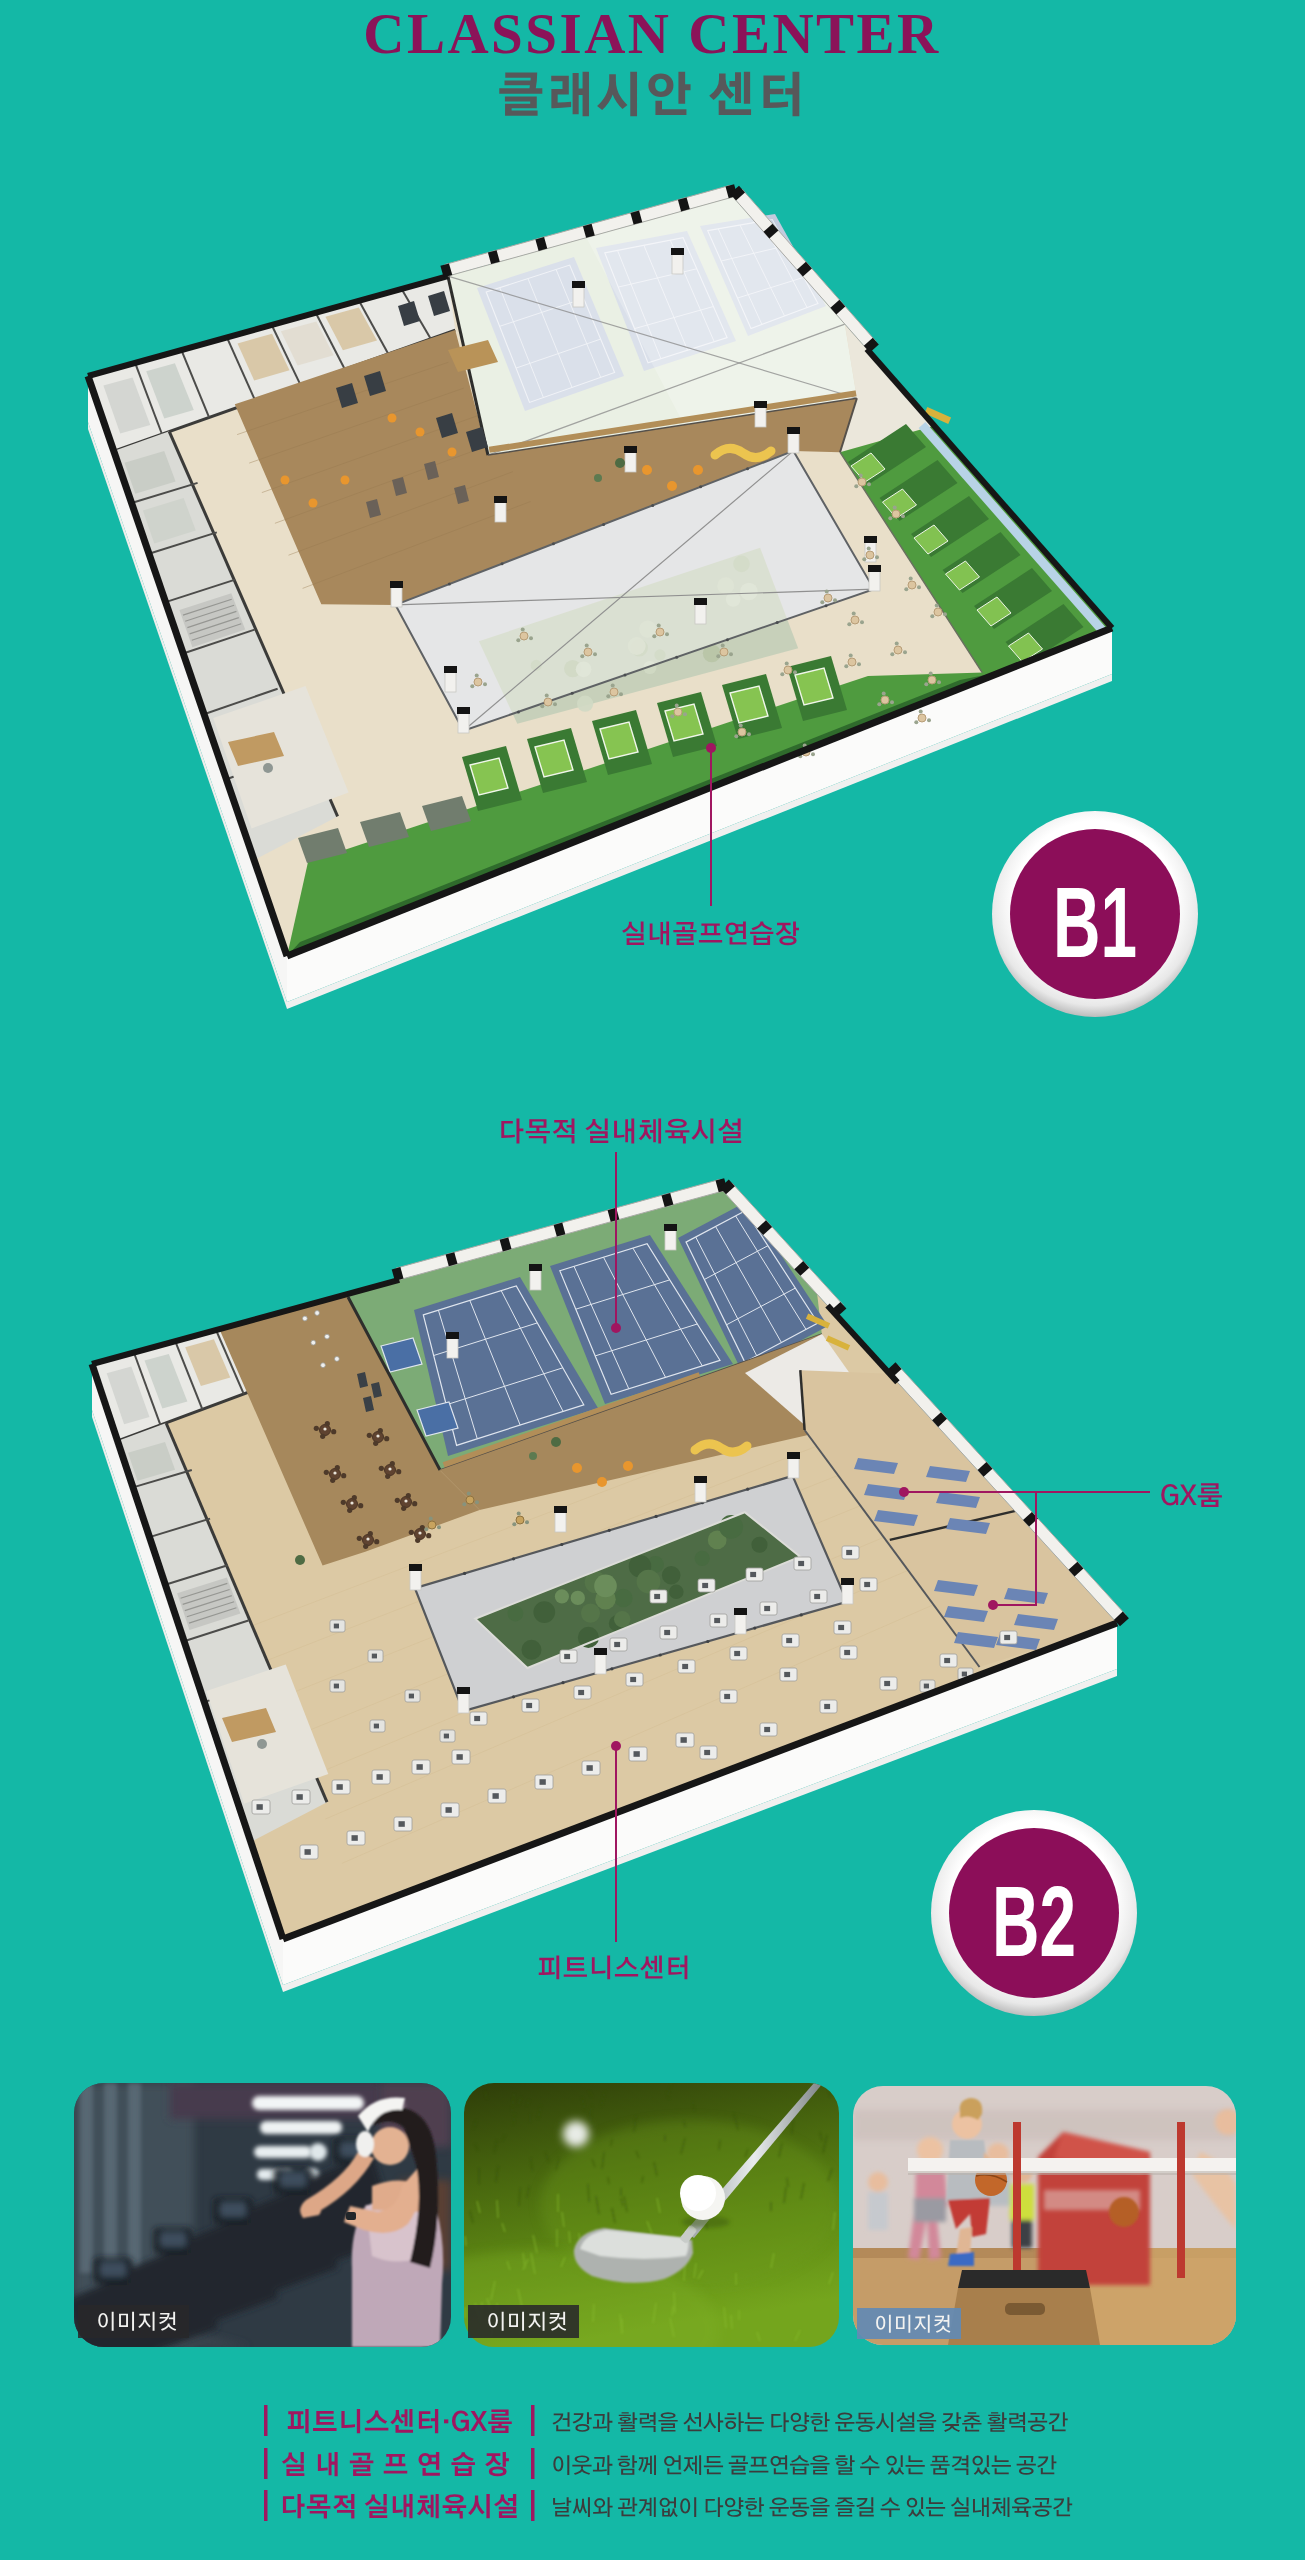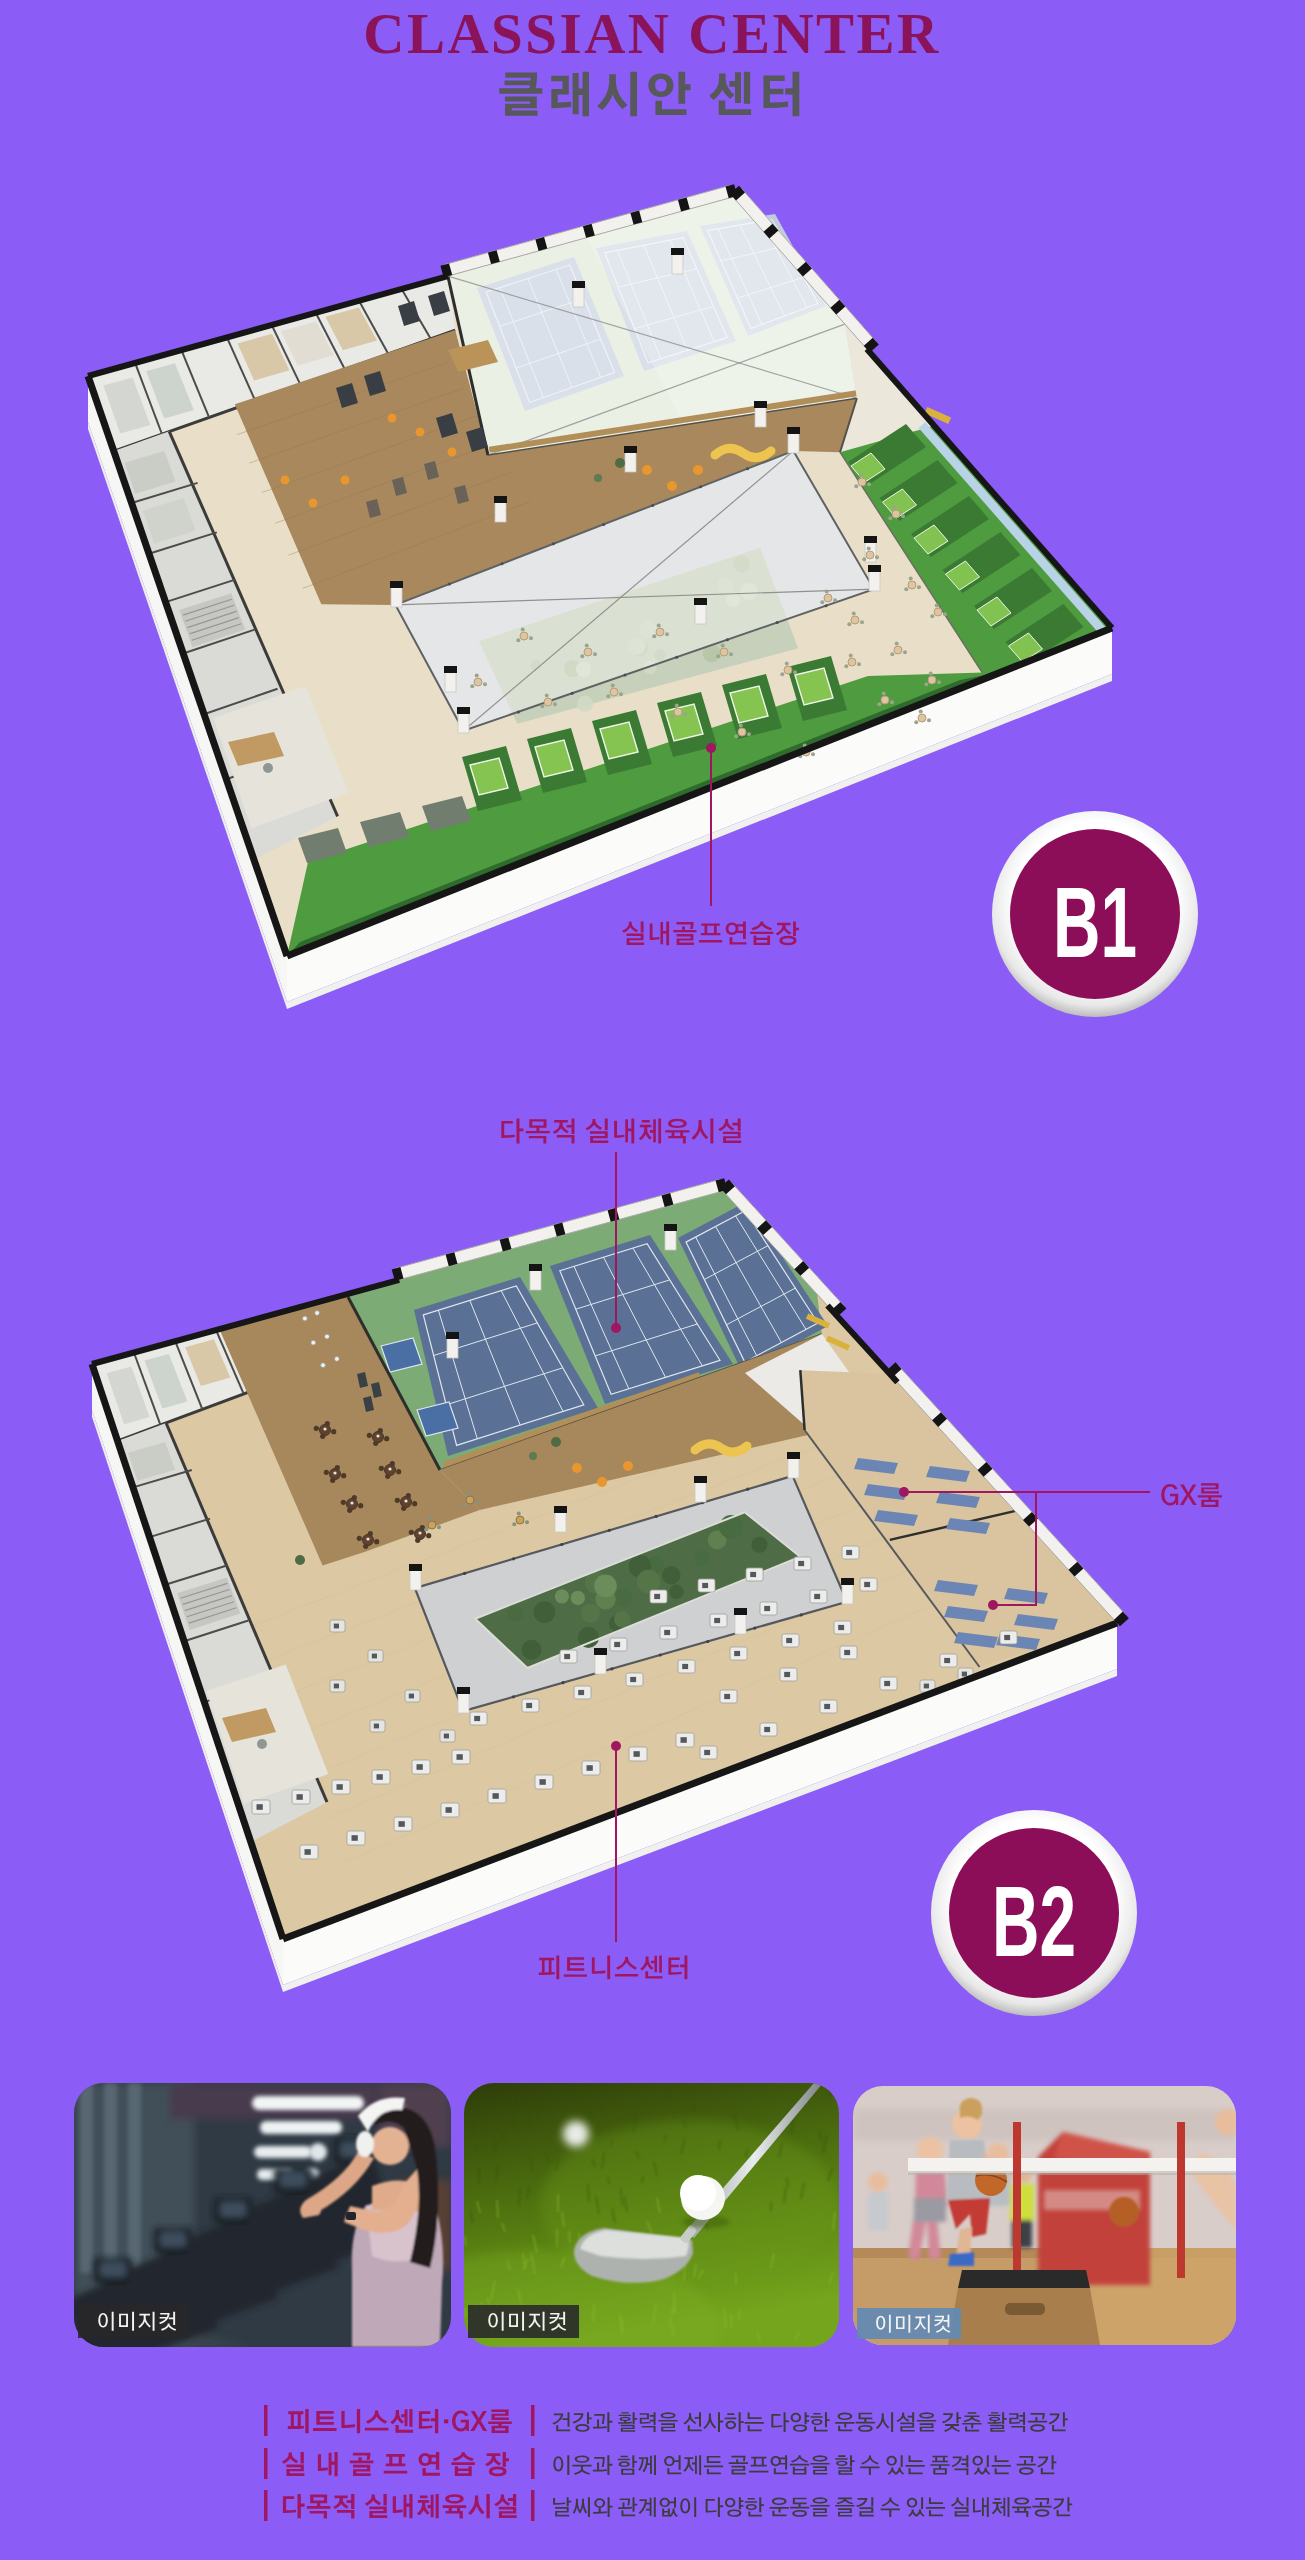--- a/index.html
+++ b/index.html
@@ -1,14 +1,14 @@
 <!DOCTYPE html>
 <html><head><meta charset="utf-8"><style>
 html,body{margin:0;padding:0;background:#ffffff;}
-#page{position:relative;width:1305px;height:2560px;background:#8b5cf6;overflow:hidden;}
+#page{position:relative;width:1305px;height:2560px;background:#14b8a6;overflow:hidden;}
 svg{display:block;}
 </style></head><body>
 <div id="page">
 <svg width="1305" height="2560" viewBox="0 0 1305 2560">
 <defs>
 <radialGradient id="ringgrad" cx="0.5" cy="0.44" r="0.56">
 <stop offset="0.70" stop-color="#ffffff"></stop>
           <stop offset="0.90" stop-color="#e8e8e8"></stop>
           <stop offset="1" stop-color="#bcbcbc"></stop>
 </radialGradient>

